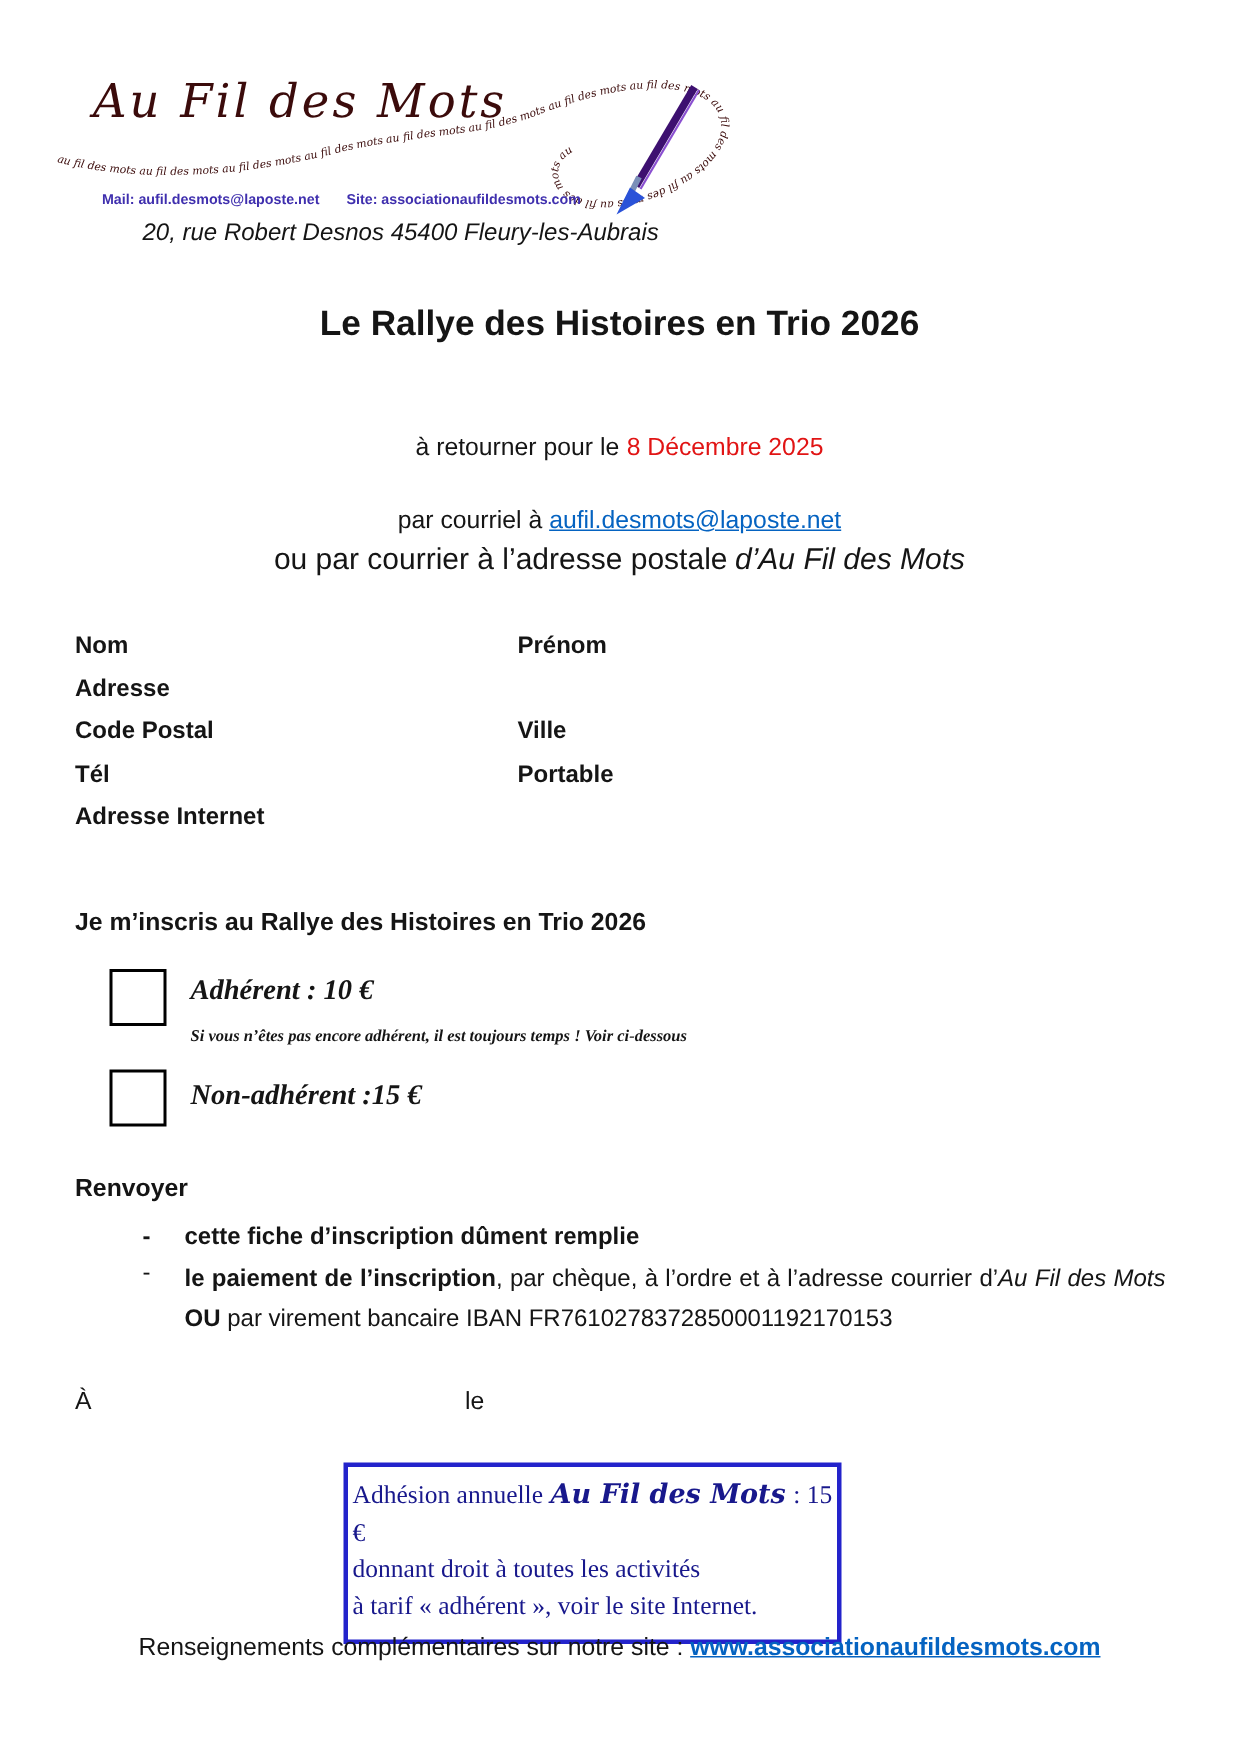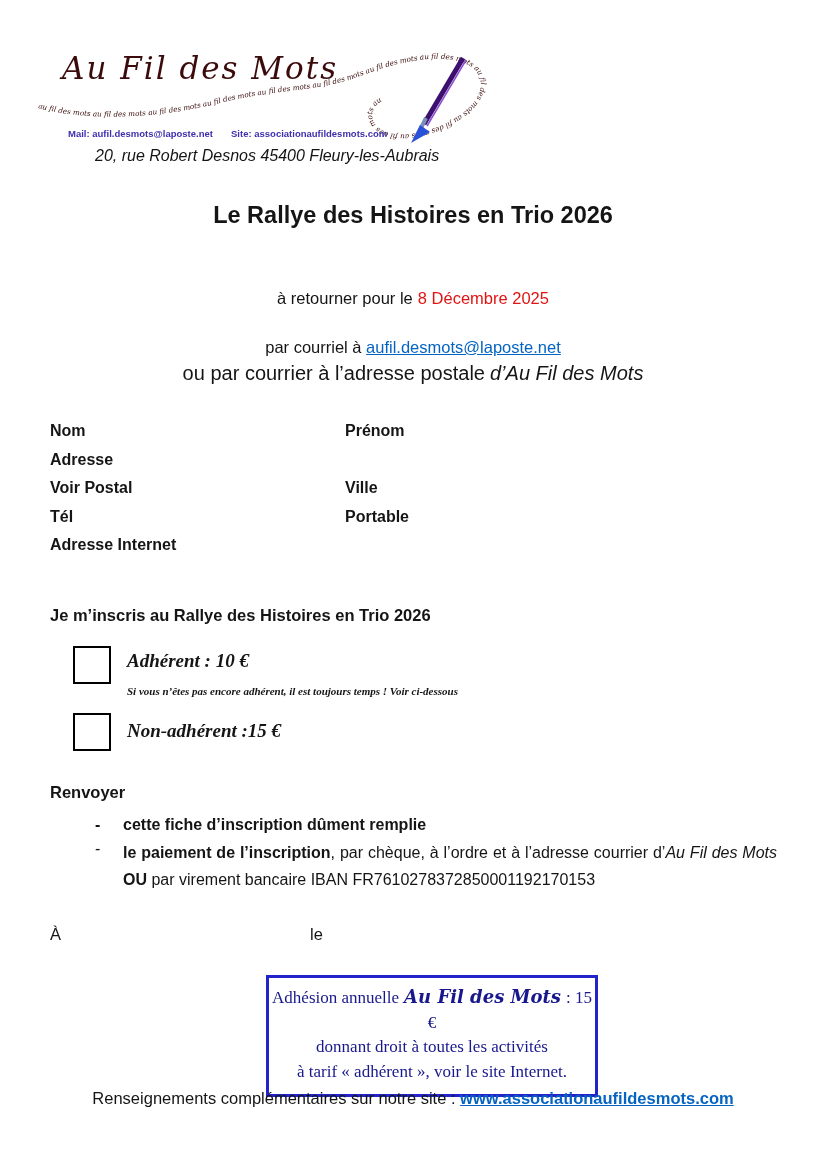--- a/index.html
+++ b/index.html
@@ -53,22 +53,22 @@
   .dash2{top:840px;font-weight:normal;}
   .item1{left:123px;top:816px;font-size:16px;font-weight:bold;text-align:right;}
   .item2{left:123px;top:840px;width:654px;font-size:16px;line-height:26.5px;text-align:justify;}
 
   
   .sig-place{left:50px;top:925px;font-size:16.5px;}
   .sig-date{left:310px;top:925px;font-size:16.5px;}
 
   
   .member-box{left:229px;top:975px;width:320px;border:3px solid #2323cb;
-              padding:7px 3px 10px;text-align:center;font-family:"Liberation Serif",serif;
-              color:#18188c;font-size:17px;line-height:24.5px;margin-left:37px;}
+              padding:7px 3px 10px;text-align:left;font-family:"Liberation Serif",serif;
+              color:#18188c;font-size:17px;line-height:24.5px;}
   .member-brand{font-family:"DejaVu Serif",serif;font-style:italic;font-weight:bold;
                 font-size:18px;margin:0 5px;}
 
   
   .footer{top:1089px;font-size:16.5px;}
 </style>
 </head>
 <body>
 
 <div class="page">
@@ -103,21 +103,21 @@
   <div class="abs form">
     <div class="form-row">
       <span class="form-left">Nom</span>
       <span class="form-right">Prénom</span>
     </div>
     <div class="form-row">
       <span class="form-left">Adresse</span>
       <span class="form-right"></span>
     </div>
     <div class="form-row">
-      <span class="form-left">Voir Postal</span>
+      <span class="form-left">Code Postal</span>
       <span class="form-right">Ville</span>
     </div>
     <div class="form-row">
       <span class="form-left">Tél</span>
       <span class="form-right">Portable</span>
     </div>
     <div class="form-row">
       <span class="form-left">Adresse Internet</span>
       <span class="form-right"></span>
     </div>

